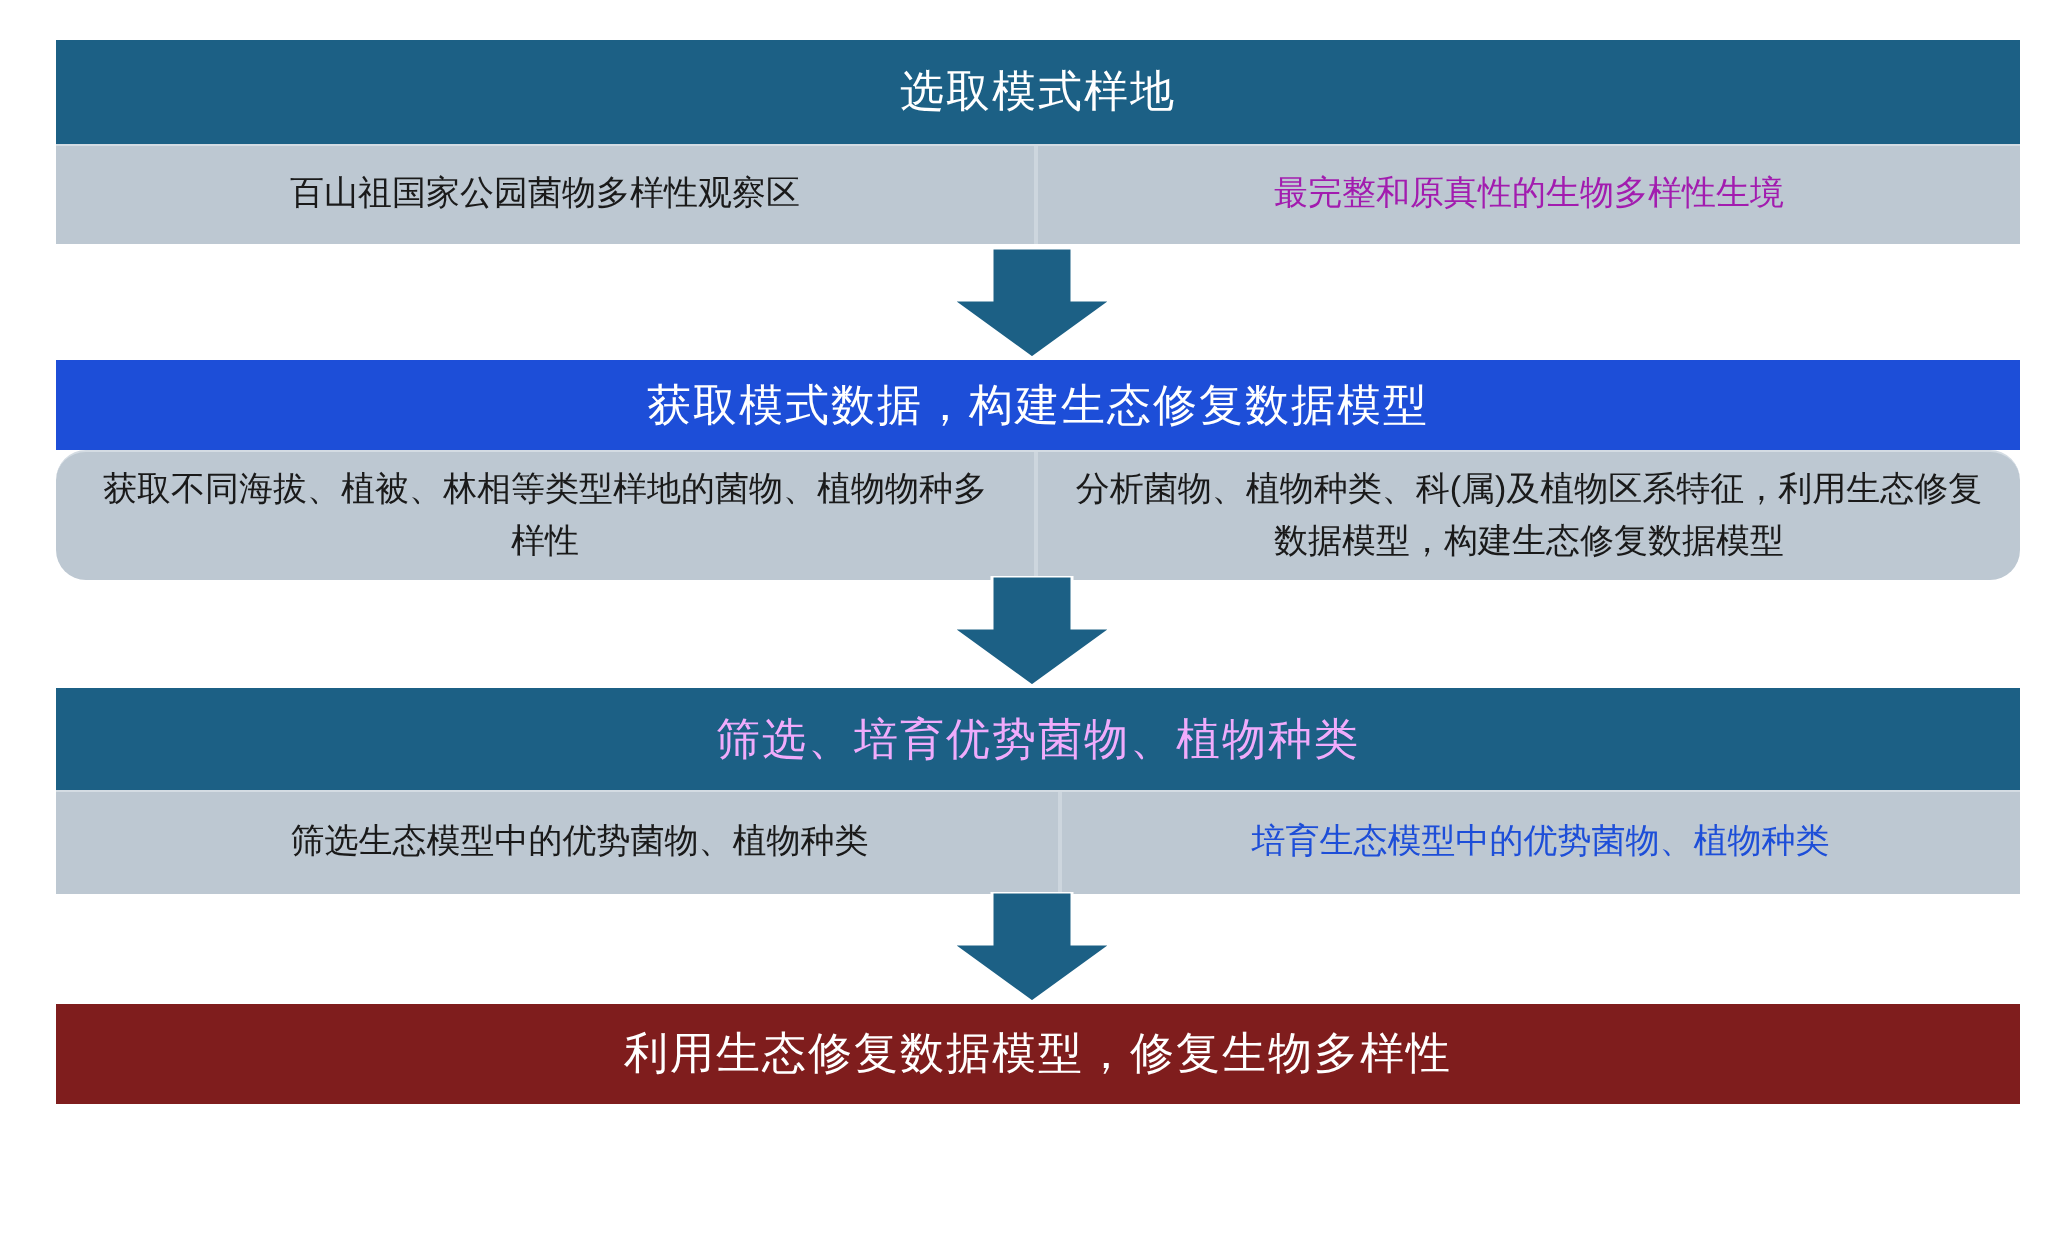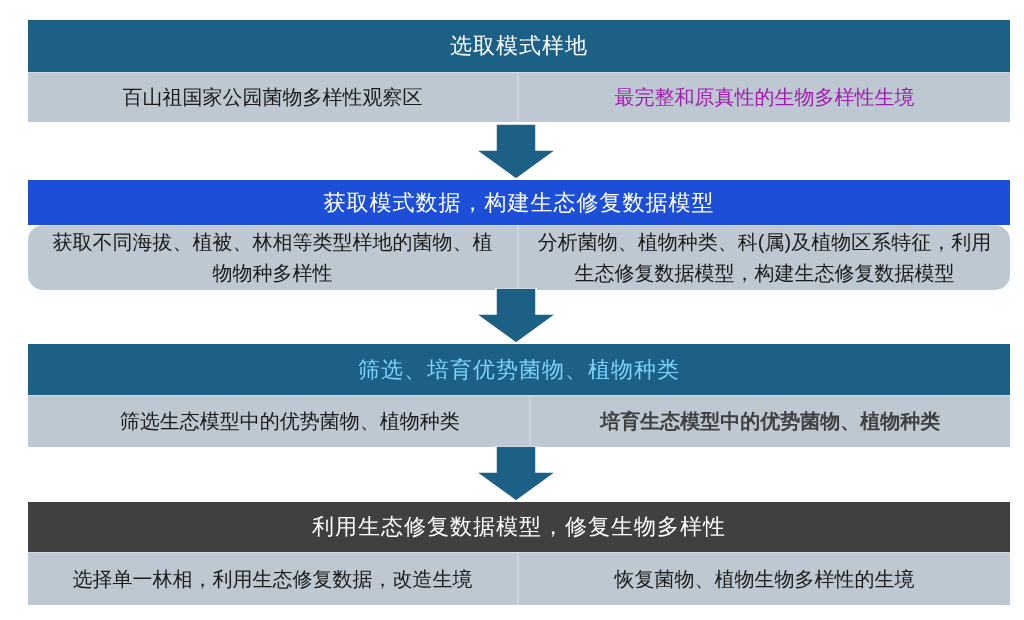--- a/index.html
+++ b/index.html
@@ -52,21 +52,21 @@
     border-top: 1px solid #d4dce3;
   }
 
   .stage-cell {
     flex: 1 1 50%;
     display: flex;
     align-items: center;
     justify-content: center;
     text-align: center;
     color: #1a1a1a;
-    font-size: 20px;
+    font-size: 17px;
     line-height: 1.55;
     box-sizing: border-box;
     padding: 4px 18px;
   }
   .stage-cell.left {
     border-right: 2px solid #cdd6de;
   }
 
   
   #stage-1 { top: 20px; }
@@ -125,34 +125,30 @@
     </div>
   </div>
 
   <div class="arrow" id="arrow-2">
     <svg width="82" height="56" viewBox="0 0 82 56" xmlns="http://www.w3.org/2000/svg">
       <polygon points="21,0 61,0 61,26 81,26 41,55 1,26 21,26" fill="#1c6085" stroke="#ffffff" stroke-width="1.5"></polygon>
     </svg>
   </div>
 
   <div class="stage" id="stage-3">
-    <div class="stage-header" style="background: rgb(28, 96, 133); color: #7dd3fc;">筛选、培育优势菌物、植物种类</div>
+    <div class="stage-header" style="background: rgb(28, 96, 133); color: #f0abfc;">筛选、培育优势菌物、植物种类</div>
     <div class="stage-body" style="background: rgb(189, 200, 210); padding-left: 23px;">
       <div class="stage-cell left" style="color: rgb(26, 26, 26);">筛选生态模型中的优势菌物、植物种类</div>
-      <div class="stage-cell right" style="color: #404040; font-weight: bold;">培育生态模型中的优势菌物、植物种类</div>
+      <div class="stage-cell right" style="color: #1d4ed8;">培育生态模型中的优势菌物、植物种类</div>
     </div>
   </div>
 
   <div class="arrow" id="arrow-3">
     <svg width="82" height="56" viewBox="0 0 82 56" xmlns="http://www.w3.org/2000/svg">
       <polygon points="21,0 61,0 61,26 81,26 41,55 1,26 21,26" fill="#1c6085" stroke="#ffffff" stroke-width="1.5"></polygon>
     </svg>
   </div>
 
   <div class="stage" id="stage-4">
-    <div class="stage-header" style="background: #404040; color: rgb(255, 255, 255);">利用生态修复数据模型，修复生物多样性</div>
-    <div class="stage-body" style="background: rgb(189, 200, 210);">
-      <div class="stage-cell left" style="color: rgb(26, 26, 26);">选择单一林相，利用生态修复数据，改造生境</div>
-      <div class="stage-cell right" style="color: rgb(26, 26, 26);">恢复菌物、植物生物多样性的生境</div>
-    </div>
+    <div class="stage-header" style="background: #7f1d1d; color: rgb(255, 255, 255);">利用生态修复数据模型，修复生物多样性</div>
   </div>
 
 </div>
 
 </body></html>

